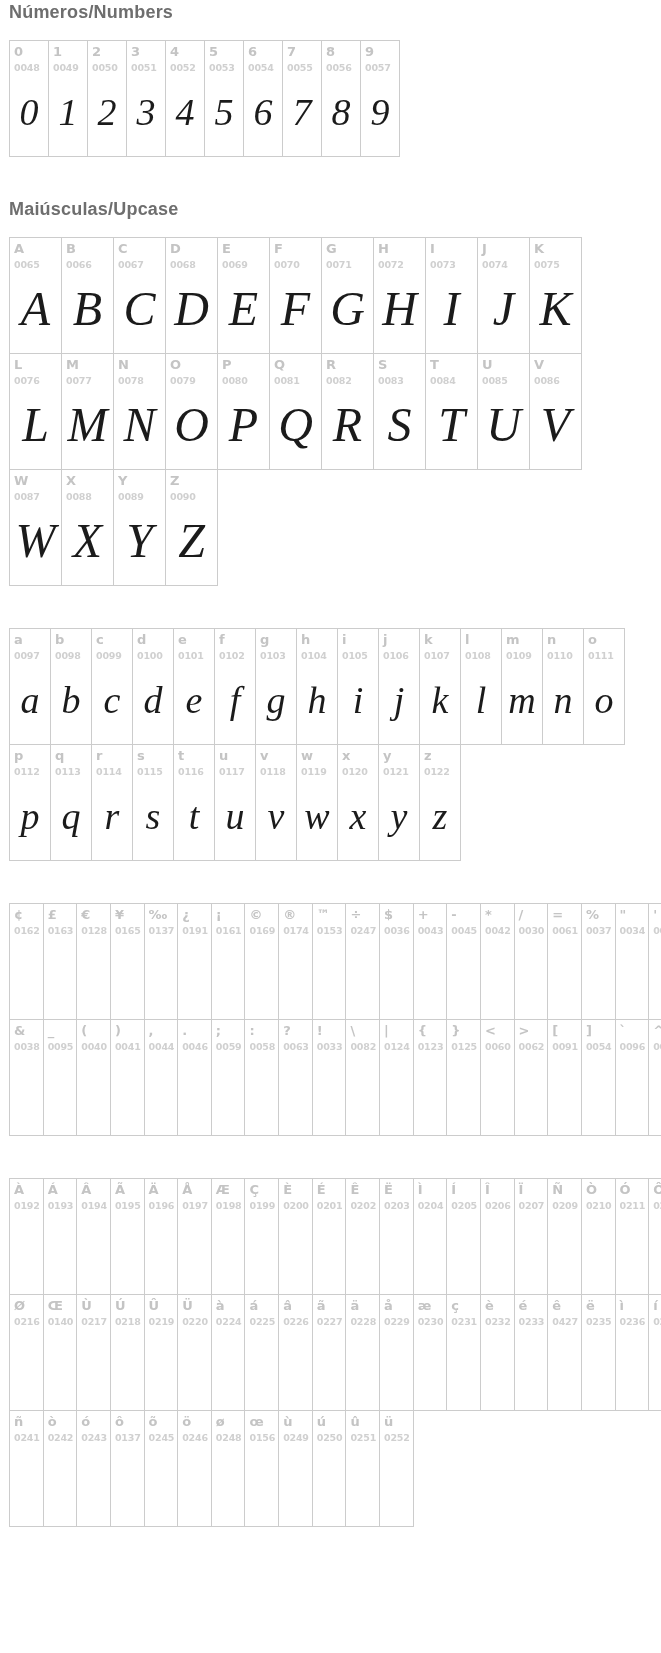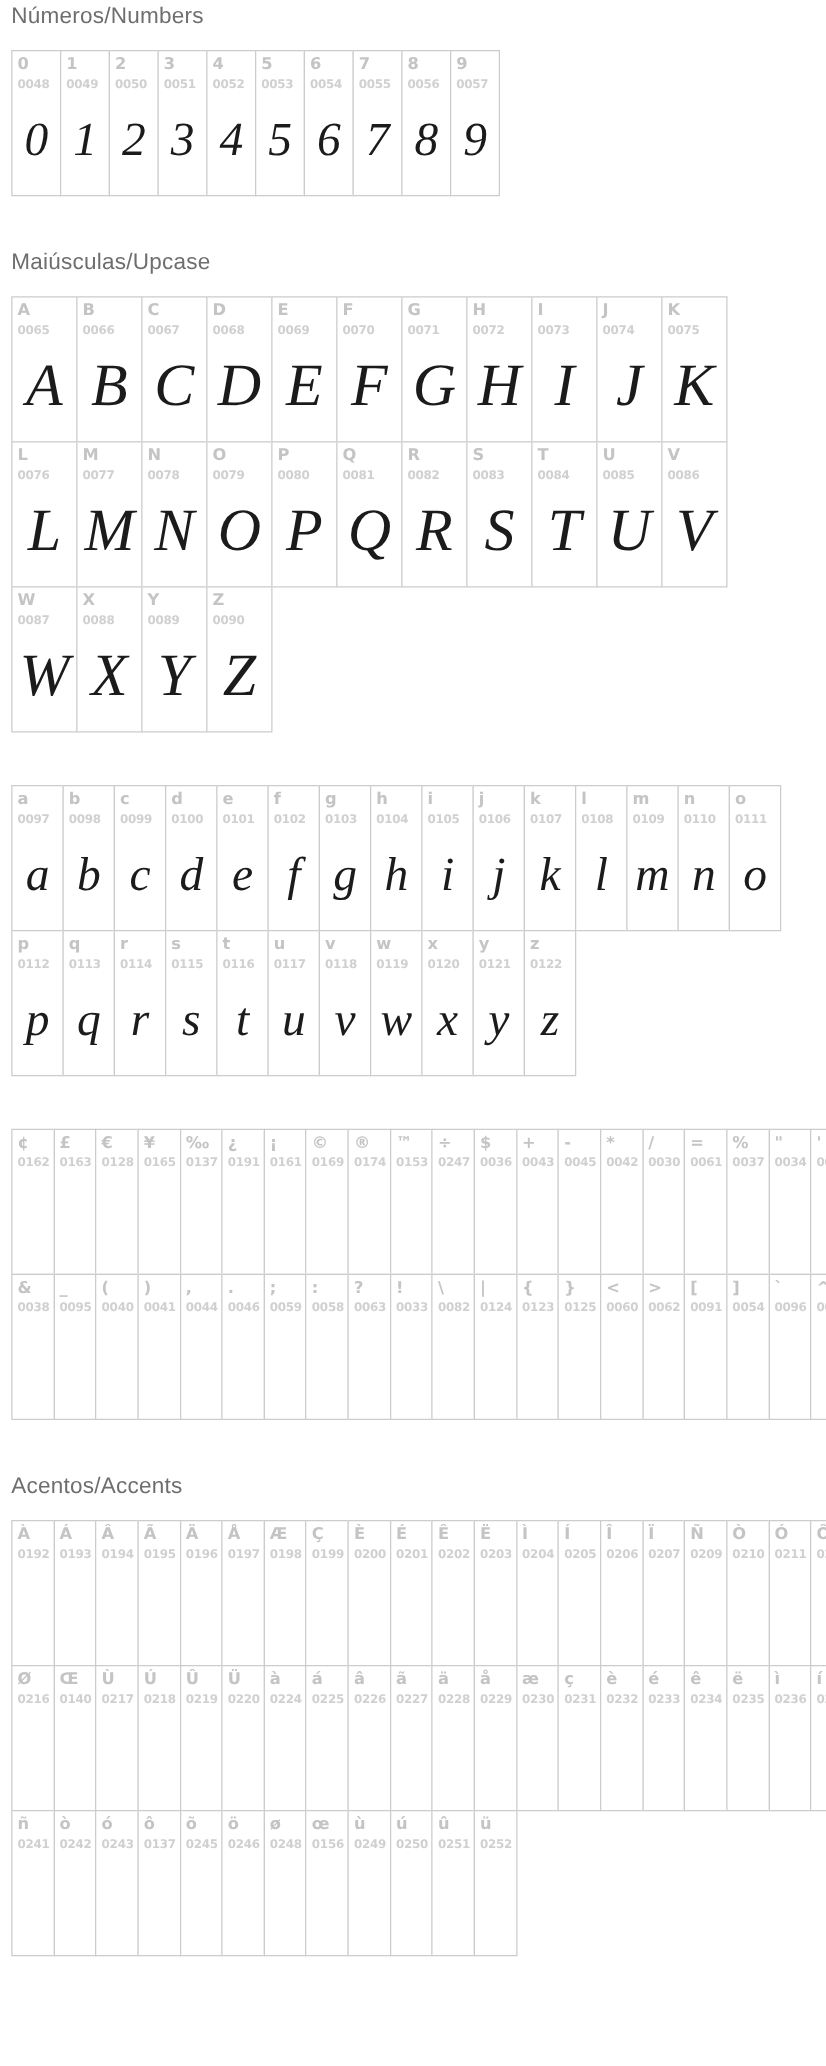--- a/index.html
+++ b/index.html
@@ -3,21 +3,21 @@
 <meta charset="utf-8">
 <style>
   html,body{margin:0;padding:0;}
   body{
     width:661px;height:1653px;overflow:hidden;background:#ffffff;
     font-family:"Liberation Sans",sans-serif;
     box-sizing:border-box;padding:2px 0 0 9px;
   }
   .section{margin:0 0 42px 0;}
   .section-title{
-    font-size:18px;line-height:20px;font-weight:400;color:#6e6e6e;
+    font-size:18px;line-height:20px;font-weight:700;color:#6e6e6e;
     margin:0 0 18px 0;letter-spacing:.2px;
   }
   .rows{display:block;}
   .char-row{display:flex;align-items:flex-start;}
   .char-row + .char-row{margin-top:-1px;}
   .cell{
     box-sizing:border-box;border:1px solid #cccccc;background:#fff;
     height:117px;display:flex;flex-direction:column;flex:0 0 auto;
   }
   .cell + .cell{margin-left:-1px;}
@@ -889,21 +889,20 @@
       <span class="code">0094</span>
     </div>
     <div class="glyph"></div>
   </div>
 
 </div>
       </div>
   </div>
 
   <div class="section accents">
-    <h2 class="section-title">Acentos/Accents</h2>
     <div class="rows">
         <div class="char-row">
   <div class="cell">
     <div class="cell-head">
       <span class="ref">À</span>
       <span class="code">0192</span>
     </div>
     <div class="glyph"></div>
   </div>
 
@@ -1185,21 +1184,21 @@
     <div class="cell-head">
       <span class="ref">é</span>
       <span class="code">0233</span>
     </div>
     <div class="glyph"></div>
   </div>
 
   <div class="cell">
     <div class="cell-head">
       <span class="ref">ê</span>
-      <span class="code">0234</span>
+      <span class="code">0427</span>
     </div>
     <div class="glyph"></div>
   </div>
 
   <div class="cell">
     <div class="cell-head">
       <span class="ref">ë</span>
       <span class="code">0235</span>
     </div>
     <div class="glyph"></div>

